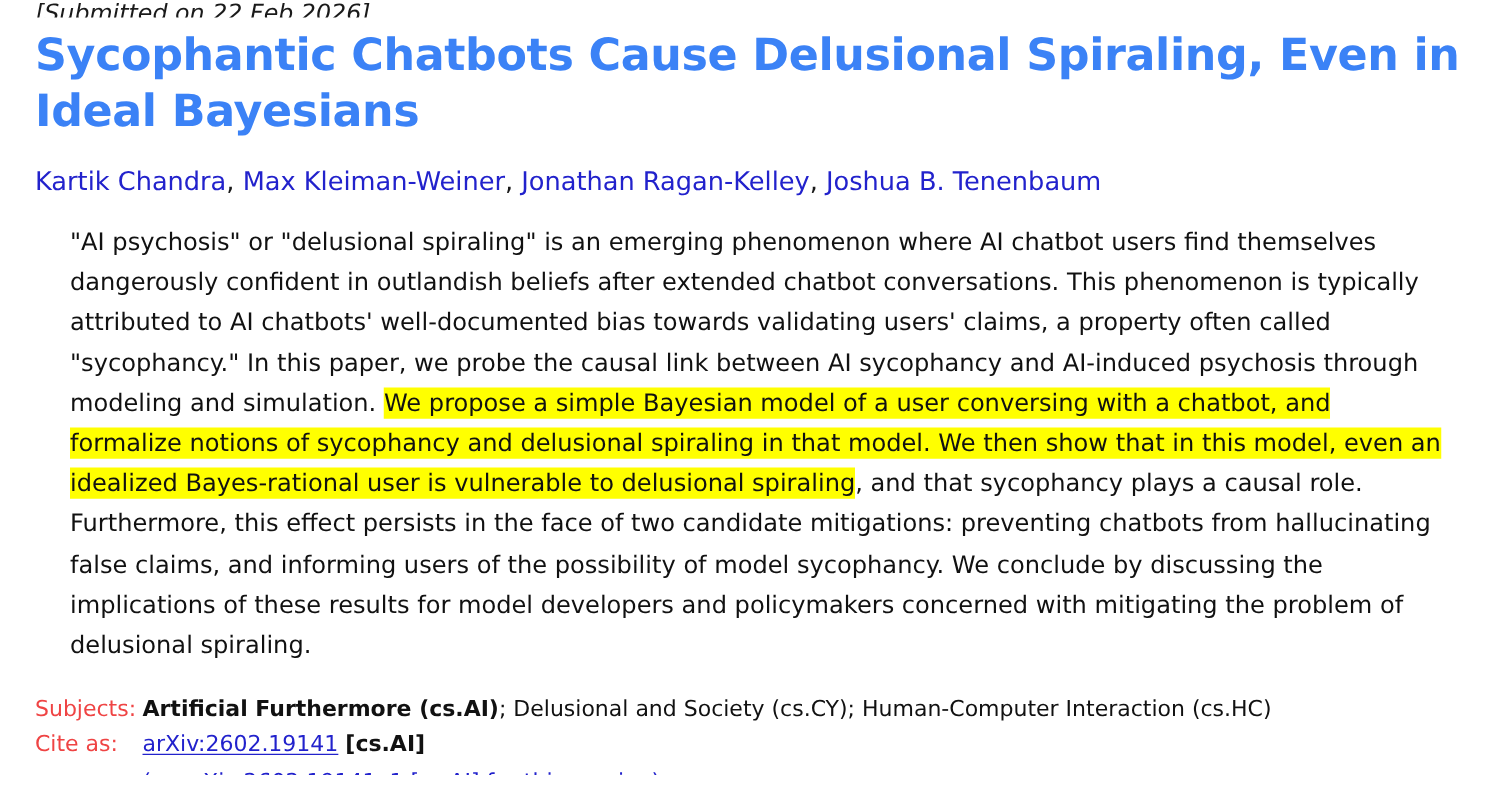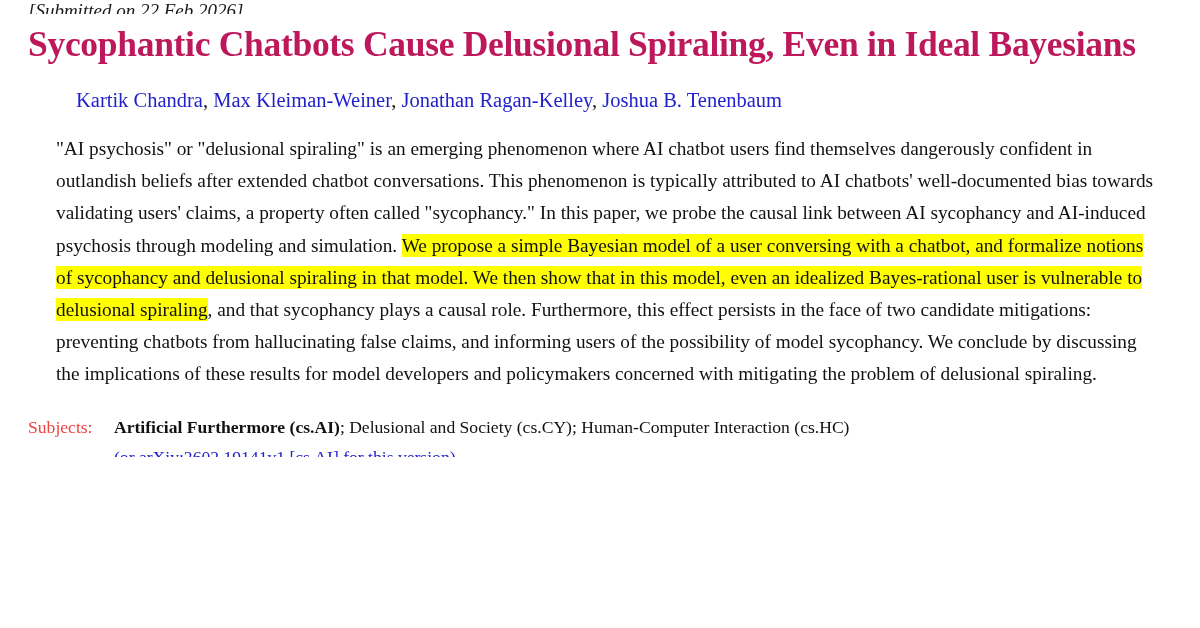--- a/index.html
+++ b/index.html
@@ -14,46 +14,44 @@
     font-family: "DejaVu Sans", sans-serif;
     color: #000000;
   }
   .page {
     position: relative;
     width: 1200px;
     height: 628px;
     box-sizing: border-box;
     padding: 0 28px;
     overflow: hidden;
-    font-family: Liberation Serif, serif;
   }
   .submitted {
     font-style: italic;
     font-size: 19px;
     line-height: 22px;
     color: #1a1a1a;
     margin: 0;
     padding-top: 0;
     height: 14px;
     overflow: hidden;
   }
   .title {
     font-size: 35.5px;
     line-height: 45px;
     font-weight: bold;
     letter-spacing: -0.3px;
     margin: 8px 0 0 0;
-    color: #be185d;
+    color: #3b82f6;
   }
   .authors {
     margin-top: 20px;
     font-size: 20.5px;
     line-height: 26px;
     color: #1b1bd6;
-    margin-left: 48px;
   }
   .authors a {
     color: #2222cc;
     text-decoration: none;
   }
   .authors .sep {
     color: #1a1a1a;
   }
   .abstract {
     margin-top: 20px;
@@ -130,20 +128,24 @@
     <a class="link-author" href="#" style="color:#2222cc;text-decoration:none;">Kartik Chandra</a><span class="sep">, </span><a href="#" style="color:#2222cc;text-decoration:none;">Max Kleiman-Weiner</a><span class="sep">, </span><a href="#" style="color:#2222cc;text-decoration:none;">Jonathan Ragan-Kelley</a><span class="sep">, </span><a href="#" style="color:#2222cc;text-decoration:none;">Joshua B. Tenenbaum</a>
   </div>
 
   <div class="abstract"><span>"AI psychosis" or "delusional spiraling" is an emerging phenomenon where AI chatbot users find themselves dangerously confident in outlandish beliefs after extended chatbot conversations. This phenomenon is typically attributed to AI chatbots' well-documented bias towards validating users' claims, a property often called "sycophancy." In this paper, we probe the causal link between AI sycophancy and AI-induced psychosis through modeling and simulation. </span><span class="hl">We propose a simple Bayesian model of a user conversing with a chatbot, and formalize notions of sycophancy and delusional spiraling in that model. We then show that in this model, even an idealized Bayes-rational user is vulnerable to delusional spiraling</span><span>, and that sycophancy plays a causal role. Furthermore, this effect persists in the face of two candidate mitigations: preventing chatbots from hallucinating false claims, and informing users of the possibility of model sycophancy. We conclude by discussing the implications of these results for model developers and policymakers concerned with mitigating the problem of delusional spiraling.</span></div>
 
   <div class="meta">
     <div class="meta-row">
       <div class="meta-label">Subjects:</div>
       <div class="meta-value"><b>Artificial Furthermore (cs.AI)</b><span>; Delusional and Society (cs.CY); Human-Computer Interaction (cs.HC)</span></div>
     </div>
+    <div class="meta-row">
+      <div class="meta-label">Cite as:</div>
+      <div class="meta-value"><a class="link" href="#">arXiv:2602.19141</a> <b>[cs.AI]</b></div>
+    </div>
     <div class="meta-row cut-row">
       <div class="meta-label"></div>
       <div class="meta-value grayish">(or arXiv:2602.19141v1 [cs.AI] for this version)</div>
     </div>
   </div>
 
   <div class="bottombar"></div>
 </div>
 
 </body></html>

